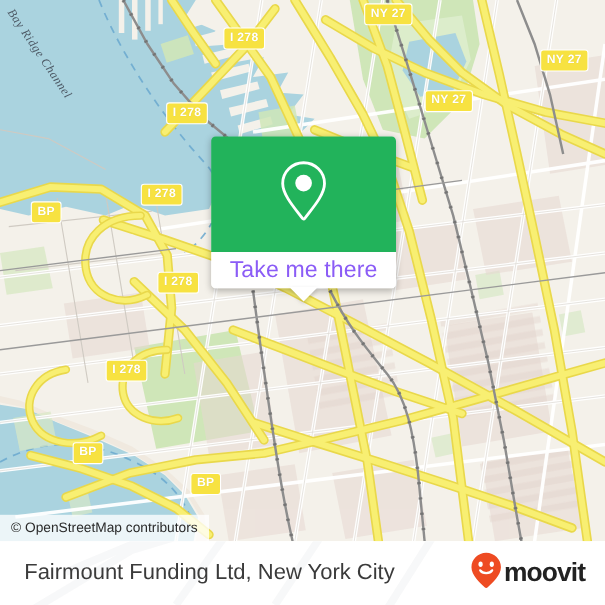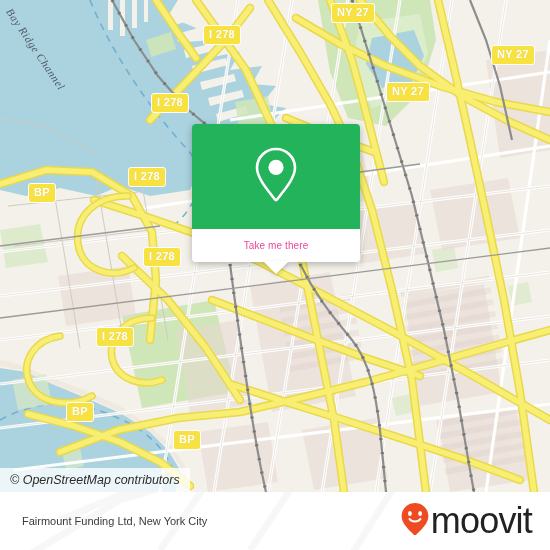--- a/index.html
+++ b/index.html
@@ -90,22 +90,22 @@
   #popup-white {
     height: 33px;
     background: #ffffff;
     border-radius: 0 0 4px 4px;
     display: flex;
     align-items: center;
     justify-content: center;
     position: relative;
   }
   #popup-label {
-    color: #ec4899;
-    font-size: 10px;
+    color: #8b5cf6;
+    font-size: 21px;
     letter-spacing: .1px;
   }
   #popup-tail {
     position: absolute;
     left: 50%;
     bottom: -12px;
     margin-left: -13px;
     width: 0; height: 0;
     border-left: 13px solid transparent;
     border-right: 13px solid transparent;
@@ -120,21 +120,20 @@
     bottom: 0;
     height: 24px;
     padding: 0 10px 0 10px;
     display: flex;
     align-items: center;
     background: rgba(255,255,255,.78);
     color: #2b2b2b;
     font-size: 12.5px;
     white-space: nowrap;
     z-index: 50;
-    font-style: italic;
   }
 
   
   #footer {
     position: absolute;
     left: 0;
     top: 492px;
     width: 550px;
     height: 58px;
     background: #ffffff;
@@ -145,37 +144,37 @@
     left: 0; top: -492px;
     opacity: .045;
     pointer-events: none;
   }
   #footer-title {
     position: absolute;
     left: 22px;
     top: 50%;
     transform: translateY(-50%);
     color: #3b3b3b;
-    font-size: 11px;
+    font-size: 20px;
     white-space: nowrap;
     z-index: 2;
   }
   #brand-logo {
     position: absolute;
     right: 18px;
     top: 50%;
     transform: translateY(-50%);
     display: flex;
     align-items: center;
     z-index: 2;
   }
   #brand-name {
     color: #222222;
-    font-size: 36px;
-    font-weight: normal;
+    font-size: 24px;
+    font-weight: bold;
     letter-spacing: -.8px;
     margin-left: 1px;
     line-height: 1;
   }
 </style>
 </head>
 <body>
 
 <div id="page">
 

